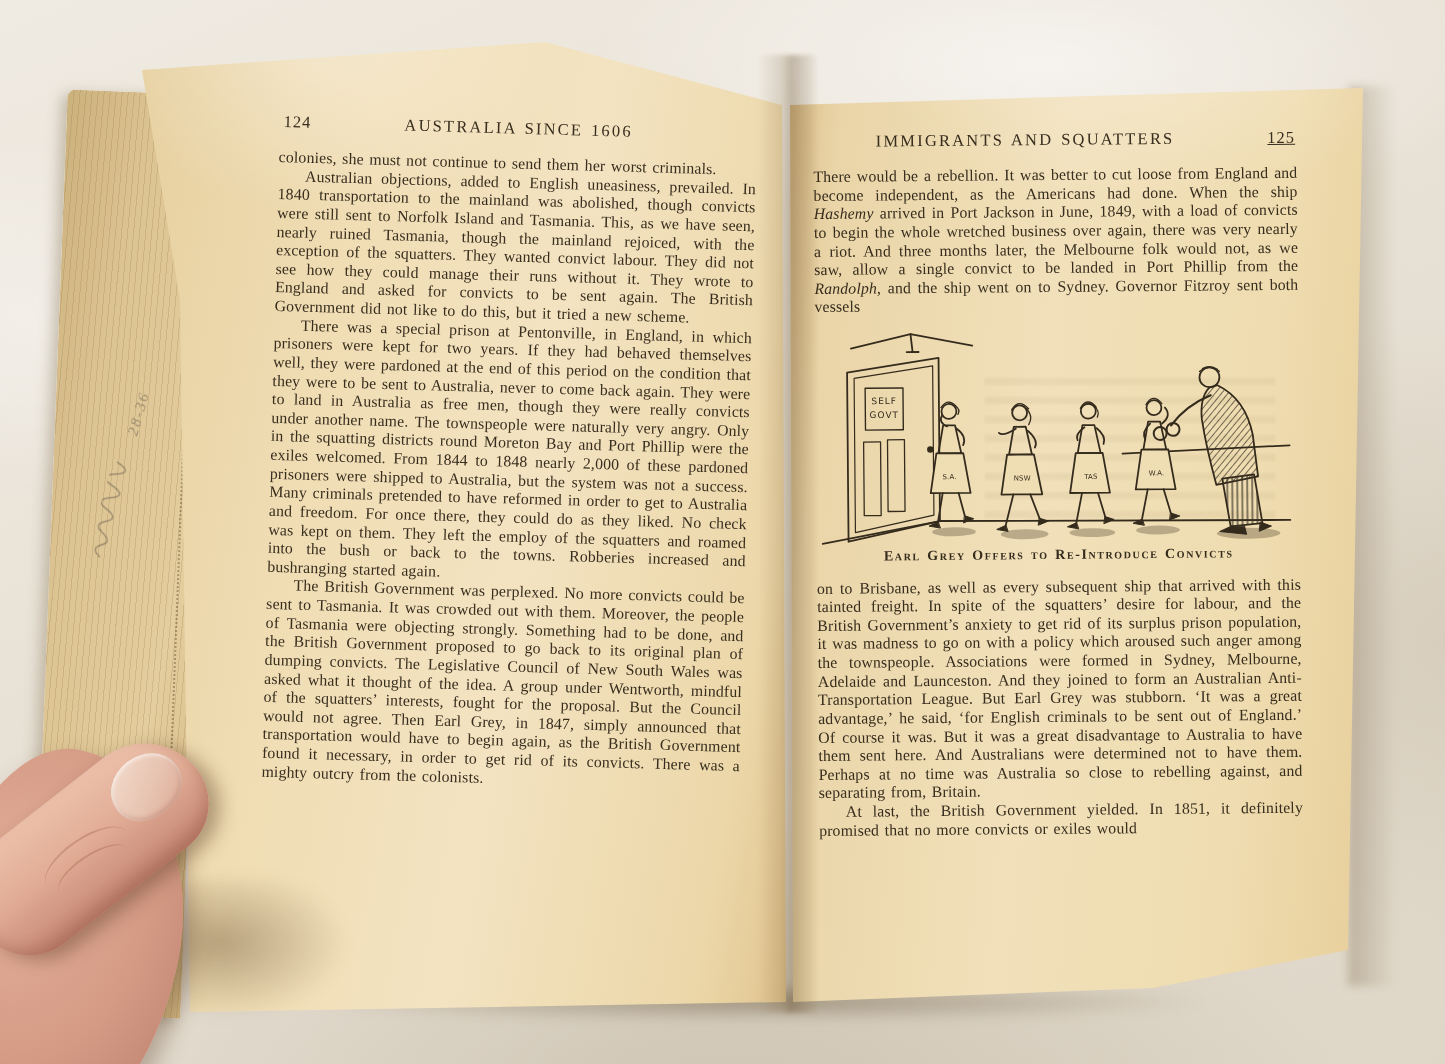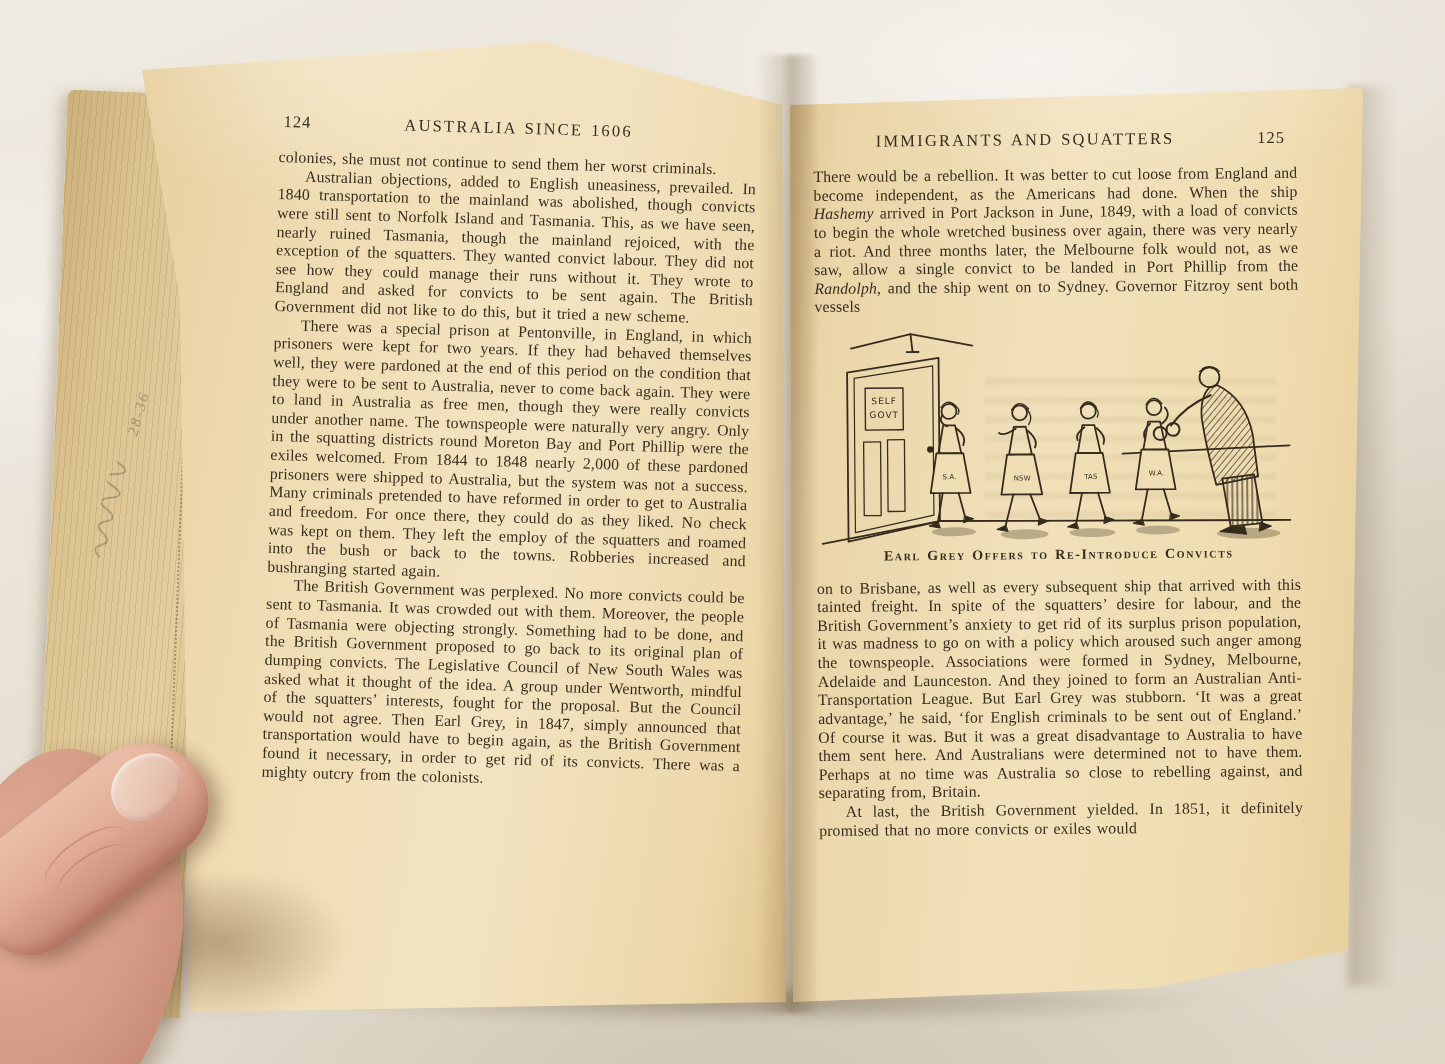--- a/index.html
+++ b/index.html
@@ -69,21 +69,21 @@
 
   
   .textcol{position:absolute;font-size:15.8px;line-height:1.18;text-align:justify;
     letter-spacing:.15px;word-spacing:1.5px;color:rgba(45,36,22,.95);}
   .textcol p{margin:0;}
   .textcol p.indent{text-indent:1.7em;}
   .col-left{left:150px;top:72px;width:478px;transform:rotate(1.6deg);transform-origin:0 0;}
   .col-right{left:28px;top:82px;width:484px;transform:rotate(-.5deg);transform-origin:0 0;}
   .runhead{position:relative;height:26px;margin-bottom:10px;font-size:16.5px;letter-spacing:2.2px;white-space:nowrap;}
   .runhead .pnum-left{position:absolute;left:4px;top:0;letter-spacing:1px;}
-  .runhead .pnum-right{position:absolute;right:12px;top:0;letter-spacing:1px;}
+  .runhead .pnum-right{position:absolute;right:2px;top:0;letter-spacing:1px;text-decoration:underline;}
   .runhead .rtitle{position:absolute;left:0;right:0;text-align:center;}
   .page-right .runhead .rtitle{right:60px;}
 
   
   .illo{margin:14px auto 4px auto;width:474px;height:214px;position:relative;}
   .illo svg{width:100%;height:100%;}
   .caption{text-align:center;font-variant:small-caps;font-weight:bold;font-size:14px;
     letter-spacing:1.6px;margin:4px 0 14px 0;color:rgba(42,34,20,.95);}
   .ghost{position:absolute;left:200px;top:328px;width:290px;height:140px;opacity:.5;
     background:repeating-linear-gradient(to bottom, rgba(125,102,62,.14) 0 7px, transparent 7px 19px);

